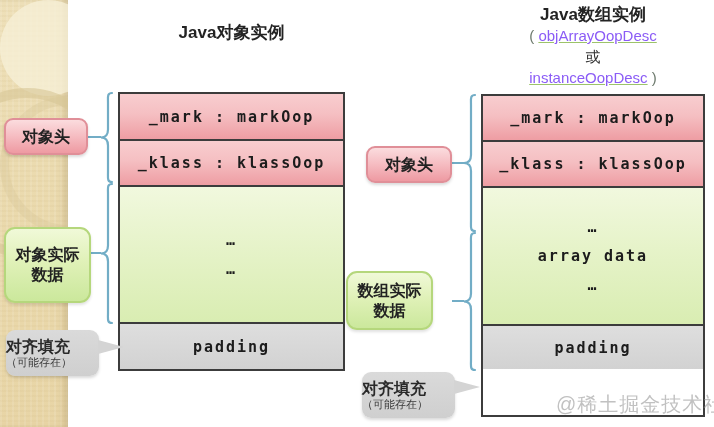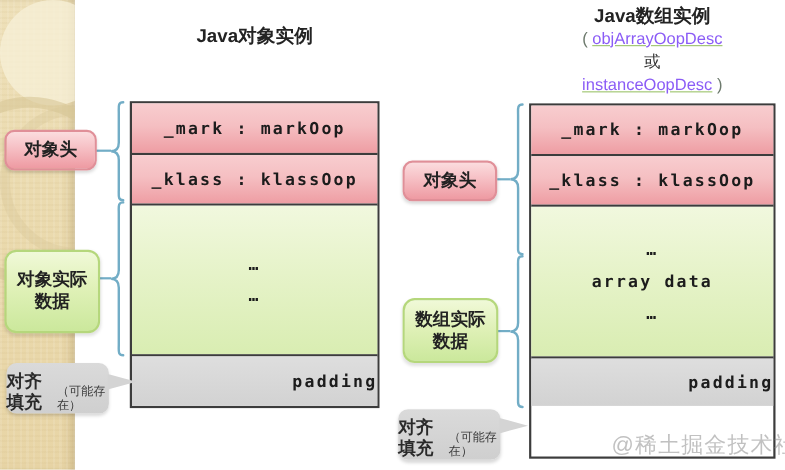--- a/index.html
+++ b/index.html
@@ -30,21 +30,21 @@
   .dia-title{font-size:17px;font-weight:700;line-height:21px;color:#232323;}
   .sub-line{font-size:15px;line-height:21px;color:#6d7a6d;}
   .green-link{color:#8b5cf6;text-decoration:underline;text-decoration-color:#9cc36a;}
   .or-line{font-size:15px;line-height:21px;color:#333;}
 
   
   .mem-table{position:absolute;border:2px solid #3c3c3c;display:flex;flex-direction:column;background:#fff;}
   .mt-left{left:118px;top:92px;width:227px;height:279px;box-sizing:border-box;}
   .mt-right{left:481px;top:94px;width:224px;height:323px;box-sizing:border-box;}
   .mrow{display:flex;align-items:center;justify-content:center;border-bottom:2px solid #3c3c3c;box-sizing:border-box;}
-  .mrow:last-child{border-bottom:none;justify-content:flex-end;}
+  .mrow:last-child{border-bottom:none;}
   .row-pink{background:linear-gradient(180deg,#f8cdcf 0%,#f5bfc2 45%,#ee9da3 100%);}
   .row-green{background:linear-gradient(180deg,#f1f8de 0%,#e6f3c9 45%,#d9edb2 100%);flex-direction:column;}
   .row-gray{background:linear-gradient(180deg,#dedede 0%,#d2d2d2 100%);}
   .mono{
     font-family:"DejaVu Sans Mono","Liberation Mono",monospace;
     font-size:15px;font-weight:700;color:#1c1c1c;letter-spacing:2px;white-space:pre;
   }
   .green-lines{display:flex;flex-direction:column;align-items:center;gap:13px;}
   .green-lines .mono{letter-spacing:2px;line-height:16px;}
 
@@ -63,21 +63,21 @@
   }
   .lbl-green{
     background:linear-gradient(180deg,#f0f9d8 0%,#e0f1b8 45%,#cbe89c 100%);
     border:2px solid #b5d77c;border-radius:11px;
     box-shadow:0 2px 3px rgba(0,0,0,.12);
   }
   .lbl-text{font-size:16px;font-weight:700;color:#222;line-height:20px;}
 
   .bubble{
     position:absolute;background:linear-gradient(180deg,#dadada,#cfcfcf);
-    border-radius:9px;display:flex;flex-direction:row;align-items:flex-end;justify-content:center;
+    border-radius:9px;display:flex;flex-direction:column;align-items:flex-start;justify-content:center;
     box-shadow:0 2px 3px rgba(0,0,0,.15);
   }
   .bubble .b1{font-size:16px;font-weight:700;color:#2a2a2a;line-height:19px;}
   .bubble .b2{font-size:11px;color:#3a3a3a;line-height:13px;}
   .bubble-tip{position:absolute;width:0;height:0;border-top:7px solid transparent;border-bottom:7px solid transparent;border-left:26px solid #d4d4d4;}
 
   
   .watermark{
     position:absolute;left:556px;top:391px;z-index:20;
     font-size:20px;letter-spacing:1px;color:#8f8f8f;opacity:.55;white-space:nowrap;
@@ -174,21 +174,21 @@
 </svg>
 <svg class="brace" style="left:459px;top:232px;" width="20" height="139">
   <path d="M16,1 C11,1 12,5 12,11 L12,61.5 C12,66.5 10,69.5 5,69.5 C10,69.5 12,72.5 12,77.5 L12,128 C12,134 11,138 16,138"></path>
 </svg>
 <div class="connector" style="left:452px;top:162px;width:12px;"></div>
 <div class="connector" style="left:452px;top:300px;width:12px;"></div>
 
 <div class="lbl lbl-pink" style="left:366px;top:146px;width:86px;height:37px;">
   <span class="lbl-text">对象头</span>
 </div>
-<div class="lbl lbl-green" style="left:366px;top:271px;width:87px;height:59px;">
+<div class="lbl lbl-green" style="left:346px;top:271px;width:87px;height:59px;">
   <span class="lbl-text">数组实际</span>
   <span class="lbl-text">数据</span>
 </div>
 <div class="bubble" style="left:362px;top:372px;width:93px;height:46px;">
   <span class="b1">对齐填充</span>
   <span class="b2">（可能存在）</span>
   <div class="bubble-tip" style="left:92px;top:8px;"></div>
 </div>
 
 <div class="watermark">@稀土掘金技术社区</div>

